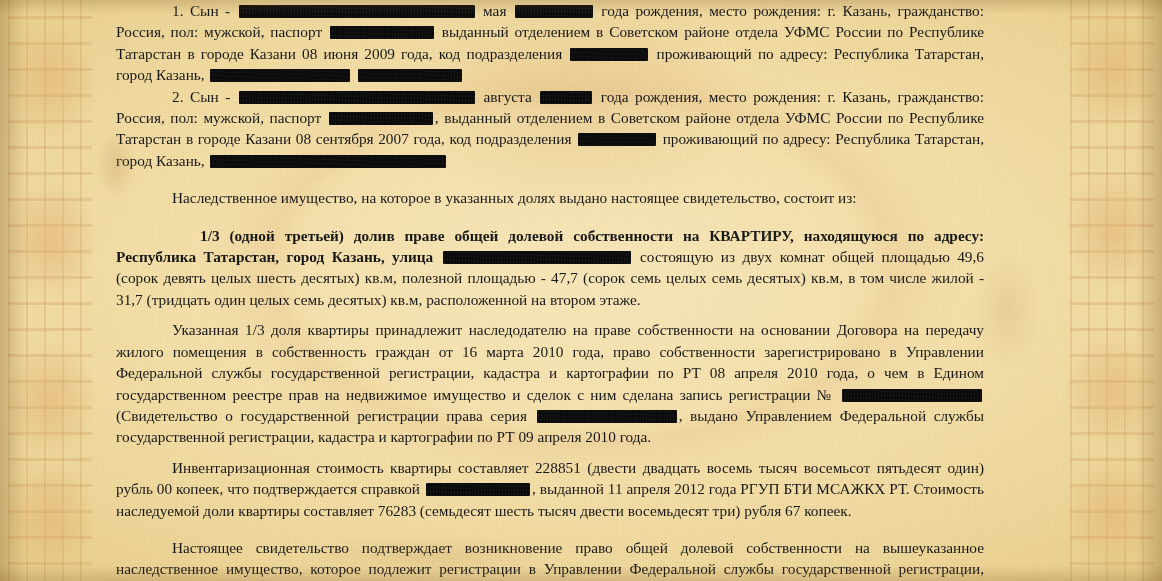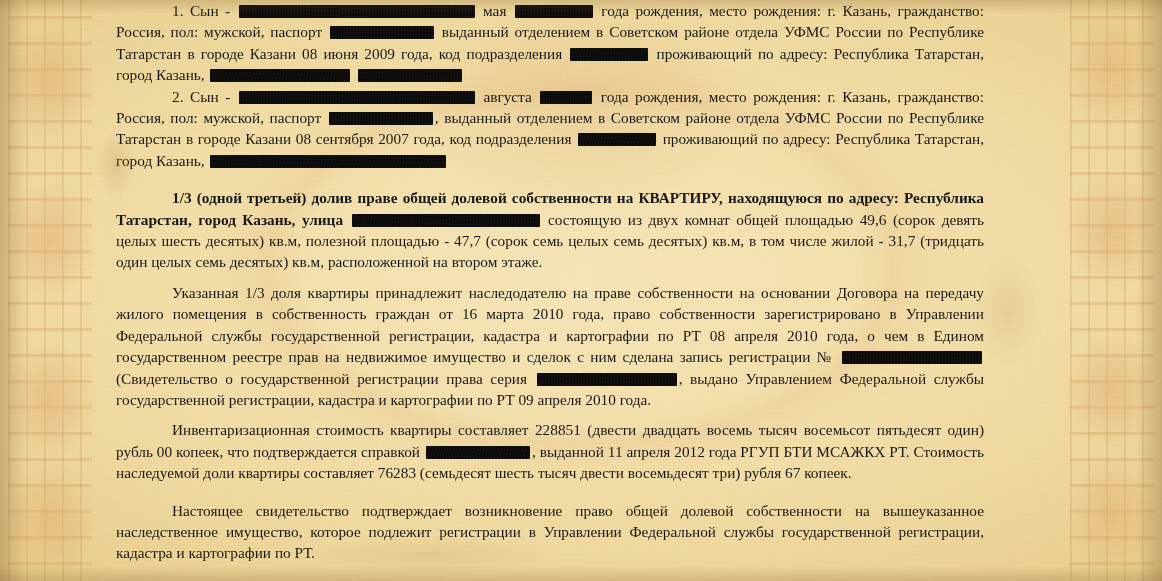--- a/index.html
+++ b/index.html
@@ -120,21 +120,21 @@
     text-justify: inter-word;
   }
 
   p.para {
     margin: 0 0 0 0;
   }
   p.para.indent { text-indent: 56px; }
   p.para.gap { margin-top: 16px; }
   p.para.gap-sm { margin-top: 9px; }
 
-  .b { font-weight: bold; }
+  .b { font-weight: bold; margin-left: 28px; }
 
   
   .redact {
     display: inline-block;
     background: #0b0b0b;
     height: 13px;
     vertical-align: -2px;
     border-radius: 1px;
     margin: 0 2px;
   }
@@ -187,20 +187,21 @@
     <div class="scroll-blob b3"></div>
     <div class="scroll-blob b4"></div>
   </div>
 
   <div id="text-body">
 
     <p class="para indent">1. Сын - <span class="redact r-xxl"></span> мая <span class="redact r-s"></span> года рождения, место рождения: г. Казань, гражданство: Россия, пол: мужской, паспорт <span class="redact r-m"></span> выданный отделением в Советском районе отдела УФМС России по Республике Татарстан в городе Казани  08 июня 2009 года, код подразделения <span class="redact r-s"></span> проживающий по адресу: Республика Татарстан, город Казань, <span class="redact r-l"></span> <span class="redact r-m"></span></p>
 
     <p class="para indent">2. Сын - <span class="redact r-xxl"></span> августа <span class="redact r-xs"></span> года рождения, место рождения: г. Казань, гражданство: Россия, пол: мужской, паспорт <span class="redact r-m"></span>, выданный отделением в Советском районе отдела УФМС России по Республике Татарстан в городе Казани  08 сентября 2007 года, код подразделения <span class="redact r-s"></span> проживающий по адресу: Республика Татарстан, город Казань, <span class="redact r-xxl"></span></p>
 
+    <p class="para indent gap">Наследственное имущество, на которое в указанных долях выдано настоящее свидетельство, состоит из:</p>
 
     <p class="para indent gap"><span class="b">1/3 (одной третьей) долив праве общей долевой собственности на КВАРТИРУ, находящуюся по адресу: Республика Татарстан, город Казань, улица </span><span class="redact r-xl"></span> состоящую из двух комнат общей площадью 49,6 (сорок девять целых шесть десятых) кв.м, полезной площадью - 47,7 (сорок семь целых семь десятых) кв.м, в том числе жилой - 31,7 (тридцать один целых семь десятых) кв.м, расположенной на втором этаже.</p>
 
     <p class="para indent gap-sm">Указанная 1/3 доля квартиры принадлежит наследодателю на праве собственности на основании Договора на передачу жилого помещения в собственность граждан от 16 марта 2010 года,  право собственности зарегистрировано  в Управлении  Федеральной службы государственной регистрации, кадастра и картографии по РТ 08 апреля 2010 года, о чем в Едином государственном реестре прав на недвижимое имущество и сделок с ним сделана запись регистрации № <span class="redact r-l"></span> (Свидетельство о государственной регистрации права серия <span class="redact r-l"></span>,  выдано Управлением Федеральной службы государственной регистрации, кадастра и картографии по РТ 09 апреля 2010 года.</p>
 
     <p class="para indent gap-sm">Инвентаризационная стоимость квартиры составляет 228851 (двести двадцать восемь тысяч восемьсот пятьдесят один) рубль 00 копеек, что подтверждается справкой <span class="redact r-m"></span>, выданной 11 апреля 2012 года РГУП БТИ МСАЖКХ РТ. Стоимость наследуемой доли квартиры составляет 76283 (семьдесят шесть тысяч двести восемьдесят три) рубля 67 копеек.</p>
 
     <p class="para indent gap">Настоящее свидетельство подтверждает возникновение право общей долевой  собственности на вышеуказанное наследственное имущество, которое подлежит регистрации в Управлении  Федеральной службы государственной регистрации, кадастра и картографии по РТ.</p>
 
   </div>

